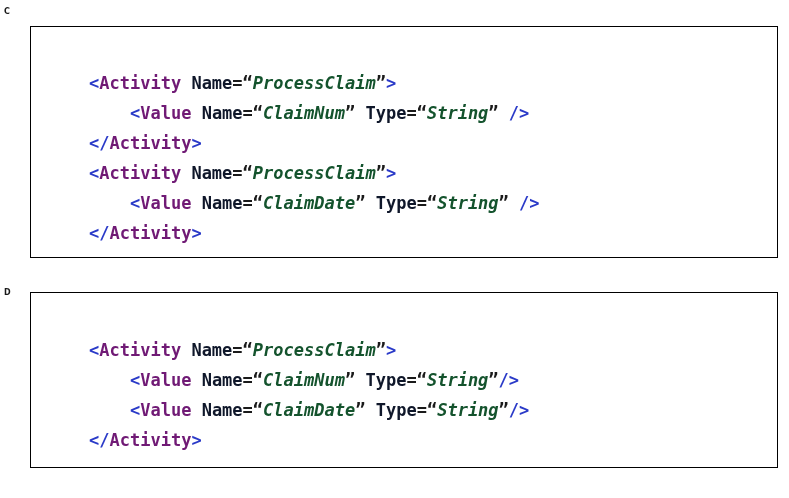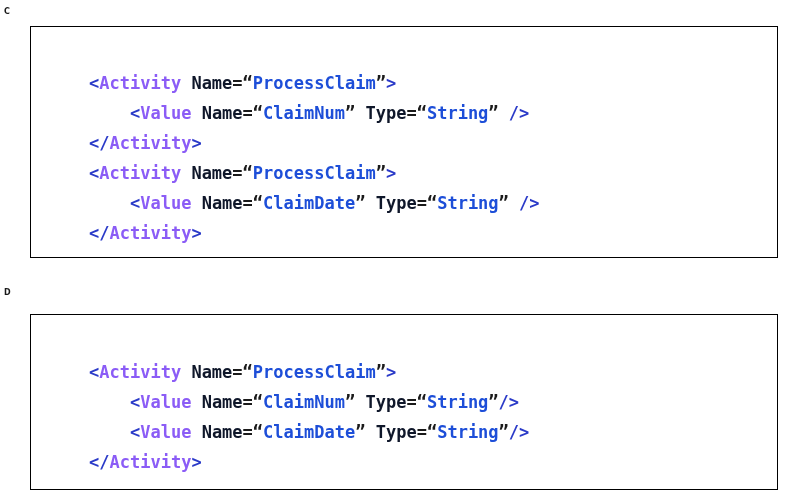--- a/index.html
+++ b/index.html
@@ -40,34 +40,34 @@
     font-family: "DejaVu Sans Mono", "Liberation Mono", monospace;
     font-size: 17px;
     font-weight: 700;
     line-height: 30px;
     white-space: pre;
     color: #111111;
   }
 
   
   .t-brk  { color: #2A3AC8; }  
-  .t-tag  { color: #8b5cf6; }  
+  .t-tag  { color: #701a75; }  
   .t-attr { color: #0f172a; }  
   .t-eq   { color: #1a1a1a; }  
   .t-q    { color: #1a1a1a; }  
-  .t-val  { color: #1d4ed8; }  
+  .t-val  { color: #14532d; font-style: italic; }  
 
   
   #label-c { top: 8px; }
   #box-c   { top: 26px; height: 232px; }
   #code-c  { padding: 24px 0 0 58px; }
 
   
   #label-d { top: 289px; }
-  #box-d   { top: 314px; height: 176px; }
+  #box-d   { top: 292px; height: 176px; }
   #code-d  { padding: 25px 0 0 58px; }
 </style>
 </head>
 <body>
 
 <div class="panel-label" id="label-c">C</div>
 
 <div class="code-box" id="box-c">
   <pre class="code-body" id="code-c"><span><span class="t-brk">&lt;</span><span class="t-tag">Activity</span><span class=""> </span><span class="t-attr">Name</span><span class="t-eq">=</span><span class="t-q">“</span><span class="t-val">ProcessClaim</span><span class="t-q">”</span><span class="t-brk">&gt;</span></span>
 <span><span class="">    </span><span class="t-brk">&lt;</span><span class="t-tag">Value</span><span class=""> </span><span class="t-attr">Name</span><span class="t-eq">=</span><span class="t-q">“</span><span class="t-val">ClaimNum</span><span class="t-q">”</span><span class=""> </span><span class="t-attr">Type</span><span class="t-eq">=</span><span class="t-q">“</span><span class="t-val">String</span><span class="t-q">”</span><span class=""> </span><span class="t-brk">/&gt;</span></span>

